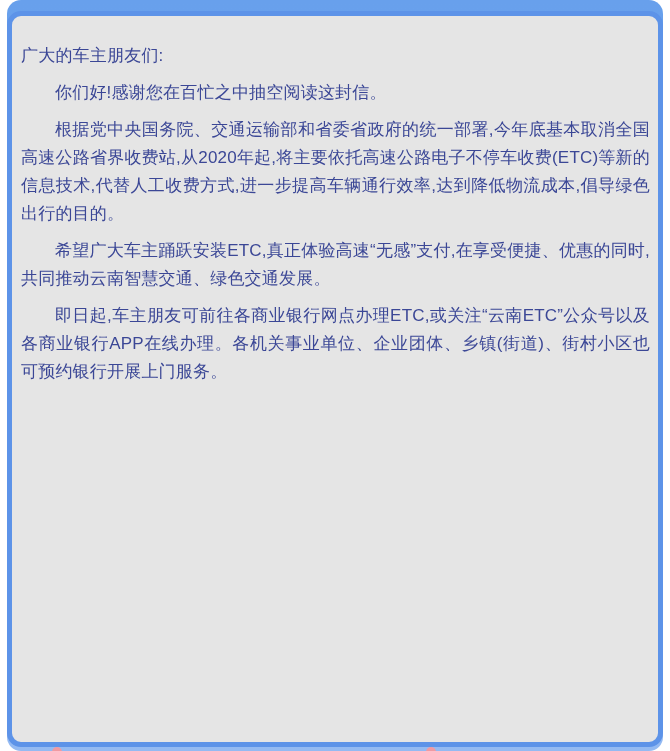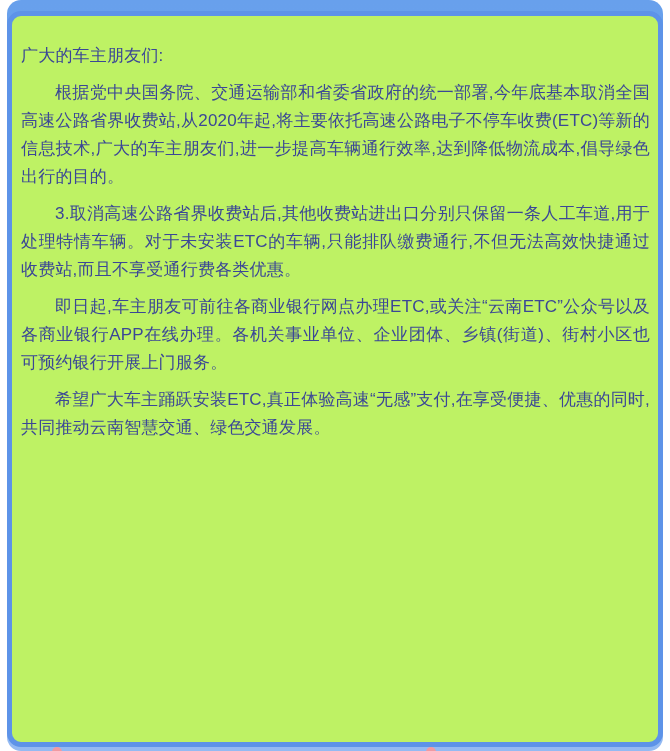--- a/index.html
+++ b/index.html
@@ -38,21 +38,21 @@
   .decor-dot.left  { left: 52px; }
   .decor-dot.right { left: 426px; }
   
   .letter {
     position: absolute;
     left: 7px;
     right: 7px;
     top: 11px;
     bottom: 4px;
     box-sizing: border-box;
-    background: #bef264;
+    background: #e5e5e5;
     border: 5px solid #5d93e8;
     border-radius: 14px;
     padding: 26px 8px 6px 9px;
     z-index: 3;
   }
   .letter p {
     margin: 0 0 9px 0;
     font-size: 17px;
     line-height: 28px;
     color: #3b4796;
@@ -66,17 +66,17 @@
 </style>
 </head>
 <body>
 
 <div class="backdrop"></div>
 <div class="decor-dot left"></div>
 <div class="decor-dot right"></div>
 
 <div class="letter">
   <p class="salutation">广大的车主朋友们:</p>
-  <p>根据党中央国务院、交通运输部和省委省政府的统一部署,今年底基本取消全国高速公路省界收费站,从2020年起,将主要依托高速公路电子不停车收费(ETC)等新的信息技术,广大的车主朋友们,进一步提高车辆通行效率,达到降低物流成本,倡导绿色出行的目的。</p>
-  <p>3.取消高速公路省界收费站后,其他收费站进出口分别只保留一条人工车道,用于处理特情车辆。对于未安装ETC的车辆,只能排队缴费通行,不但无法高效快捷通过收费站,而且不享受通行费各类优惠。</p>
+  <p>你们好!感谢您在百忙之中抽空阅读这封信。</p>
+  <p>根据党中央国务院、交通运输部和省委省政府的统一部署,今年底基本取消全国高速公路省界收费站,从2020年起,将主要依托高速公路电子不停车收费(ETC)等新的信息技术,代替人工收费方式,进一步提高车辆通行效率,达到降低物流成本,倡导绿色出行的目的。</p>
+  <p>希望广大车主踊跃安装ETC,真正体验高速“无感”支付,在享受便捷、优惠的同时,共同推动云南智慧交通、绿色交通发展。</p>
   <p>即日起,车主朋友可前往各商业银行网点办理ETC,或关注“云南ETC”公众号以及各商业银行APP在线办理。各机关事业单位、企业团体、乡镇(街道)、街村小区也可预约银行开展上门服务。</p>
-  <p>希望广大车主踊跃安装ETC,真正体验高速“无感”支付,在享受便捷、优惠的同时,共同推动云南智慧交通、绿色交通发展。</p>
 </div>
 
 </body></html>

